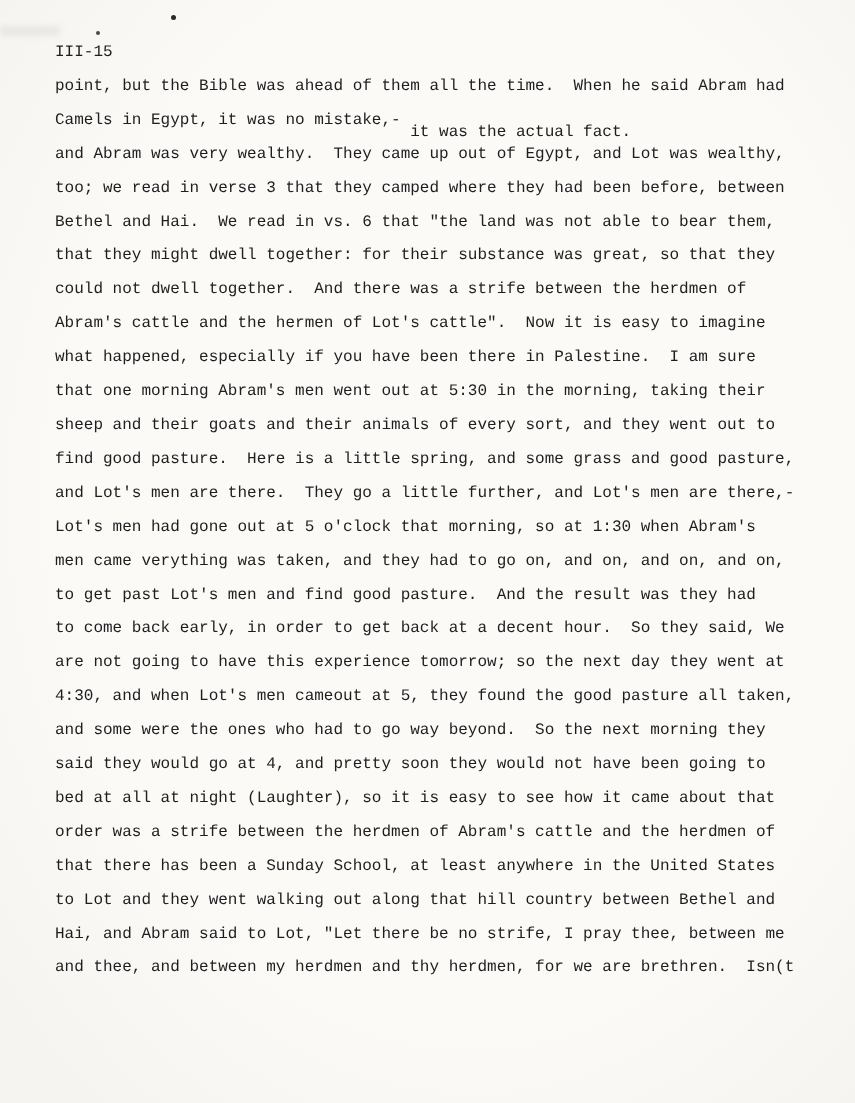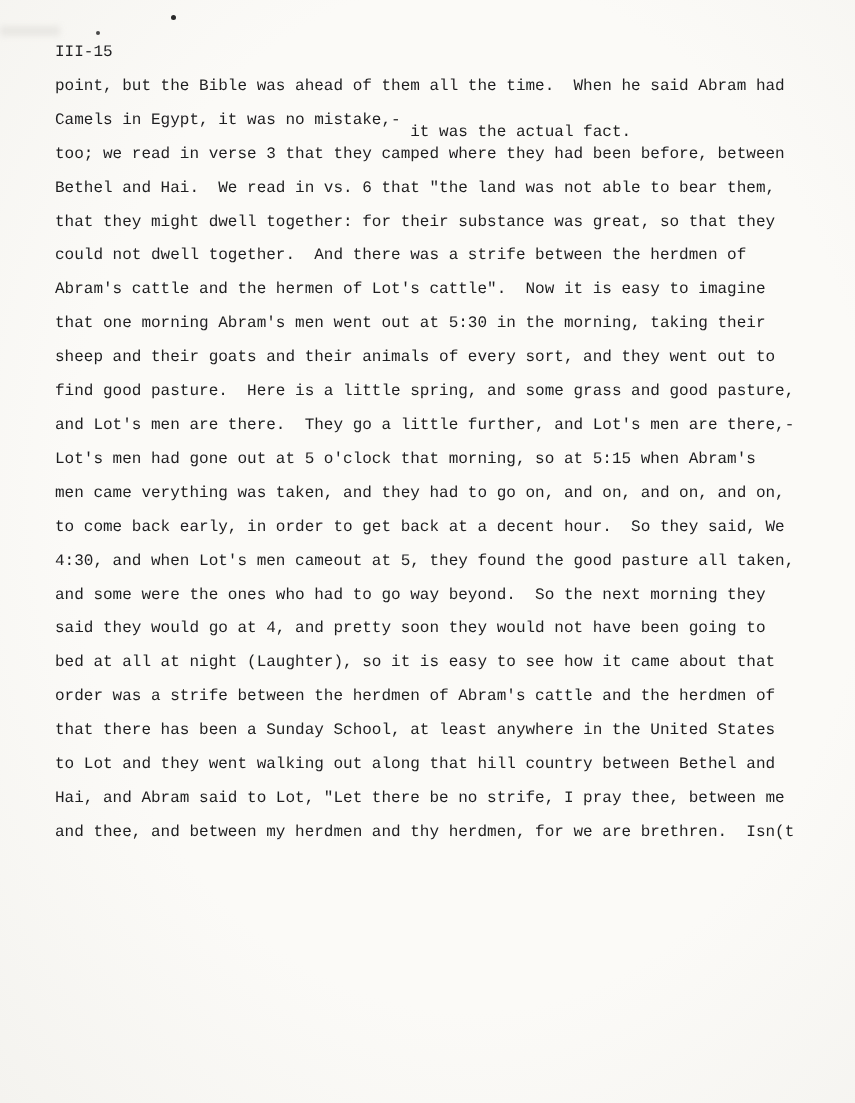--- a/index.html
+++ b/index.html
@@ -55,32 +55,36 @@
 <div class="page">
   <span class="smudge"></span>
   <span class="ink-dot dot1"></span>
   <span class="ink-dot dot2"></span>
 
   <div class="line">III-15</div>
 
   <div id="body-lines">
       <div class="line"><span>point, but the Bible was ahead of them all the time.  When he said Abram had</span></div>
       <div class="line"><span>Camels in Egypt, it was no mistake,- </span><span class="drop-seg">it was the actual fact.</span></div>
+      <div class="line"><span>and Abram was very wealthy.  They came up out of Egypt, and Lot was wealthy,</span></div>
       <div class="line"><span>too; we read in verse 3 that they camped where they had been before, between</span></div>
       <div class="line"><span>Bethel and Hai.  We read in vs. 6 that "the land was not able to bear them,</span></div>
       <div class="line"><span>that they might dwell together: for their substance was great, so that they</span></div>
       <div class="line"><span>could not dwell together.  And there was a strife between the herdmen of</span></div>
       <div class="line"><span>Abram's cattle and the hermen of Lot's cattle".  Now it is easy to imagine</span></div>
+      <div class="line"><span>what happened, especially if you have been there in Palestine.  I am sure</span></div>
       <div class="line"><span>that one morning Abram's men went out at 5:30 in the morning, taking their</span></div>
       <div class="line"><span>sheep and their goats and their animals of every sort, and they went out to</span></div>
       <div class="line"><span>find good pasture.  Here is a little spring, and some grass and good pasture,</span></div>
       <div class="line"><span>and Lot's men are there.  They go a little further, and Lot's men are there,-</span></div>
-      <div class="line"><span>Lot's men had gone out at 5 o'clock that morning, so at 5:15 when Abram's</span></div>
+      <div class="line"><span>Lot's men had gone out at 5 o'clock that morning, so at 1:30 when Abram's</span></div>
       <div class="line"><span>men came verything was taken, and they had to go on, and on, and on, and on,</span></div>
+      <div class="line"><span>to get past Lot's men and find good pasture.  And the result was they had</span></div>
       <div class="line"><span>to come back early, in order to get back at a decent hour.  So they said, We</span></div>
+      <div class="line"><span>are not going to have this experience tomorrow; so the next day they went at</span></div>
       <div class="line"><span>4:30, and when Lot's men cameout at 5, they found the good pasture all taken,</span></div>
       <div class="line"><span>and some were the ones who had to go way beyond.  So the next morning they</span></div>
       <div class="line"><span>said they would go at 4, and pretty soon they would not have been going to</span></div>
       <div class="line"><span>bed at all at night (Laughter), so it is easy to see how it came about that</span></div>
       <div class="line"><span>order was a strife between the herdmen of Abram's cattle and the herdmen of</span></div>
       <div class="line"><span>that there has been a Sunday School, at least anywhere in the United States</span></div>
       <div class="line"><span>to Lot and they went walking out along that hill country between Bethel and</span></div>
       <div class="line"><span>Hai, and Abram said to Lot, "Let there be no strife, I pray thee, between me</span></div>
       <div class="line"><span>and thee, and between my herdmen and thy herdmen, for we are brethren.  Isn(t</span></div>
     </div>

